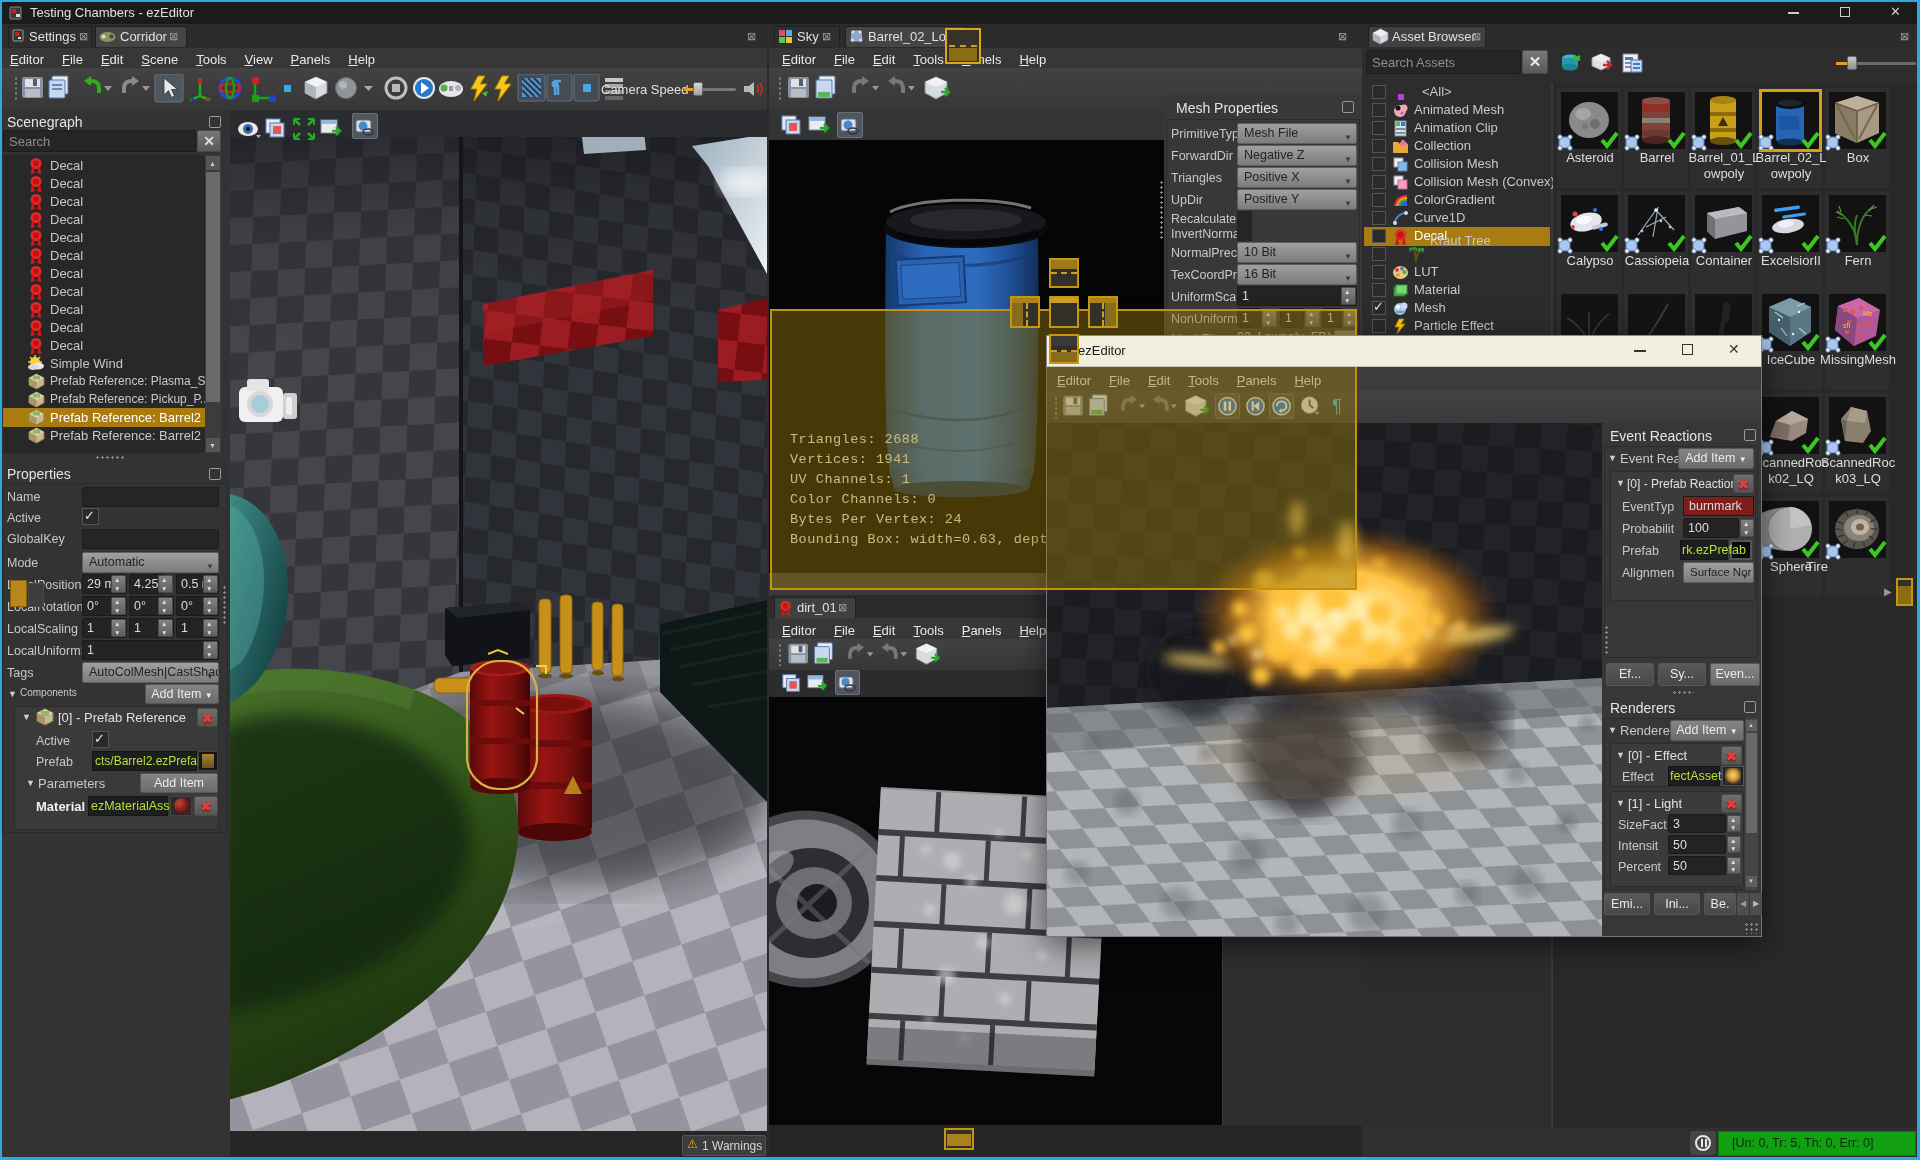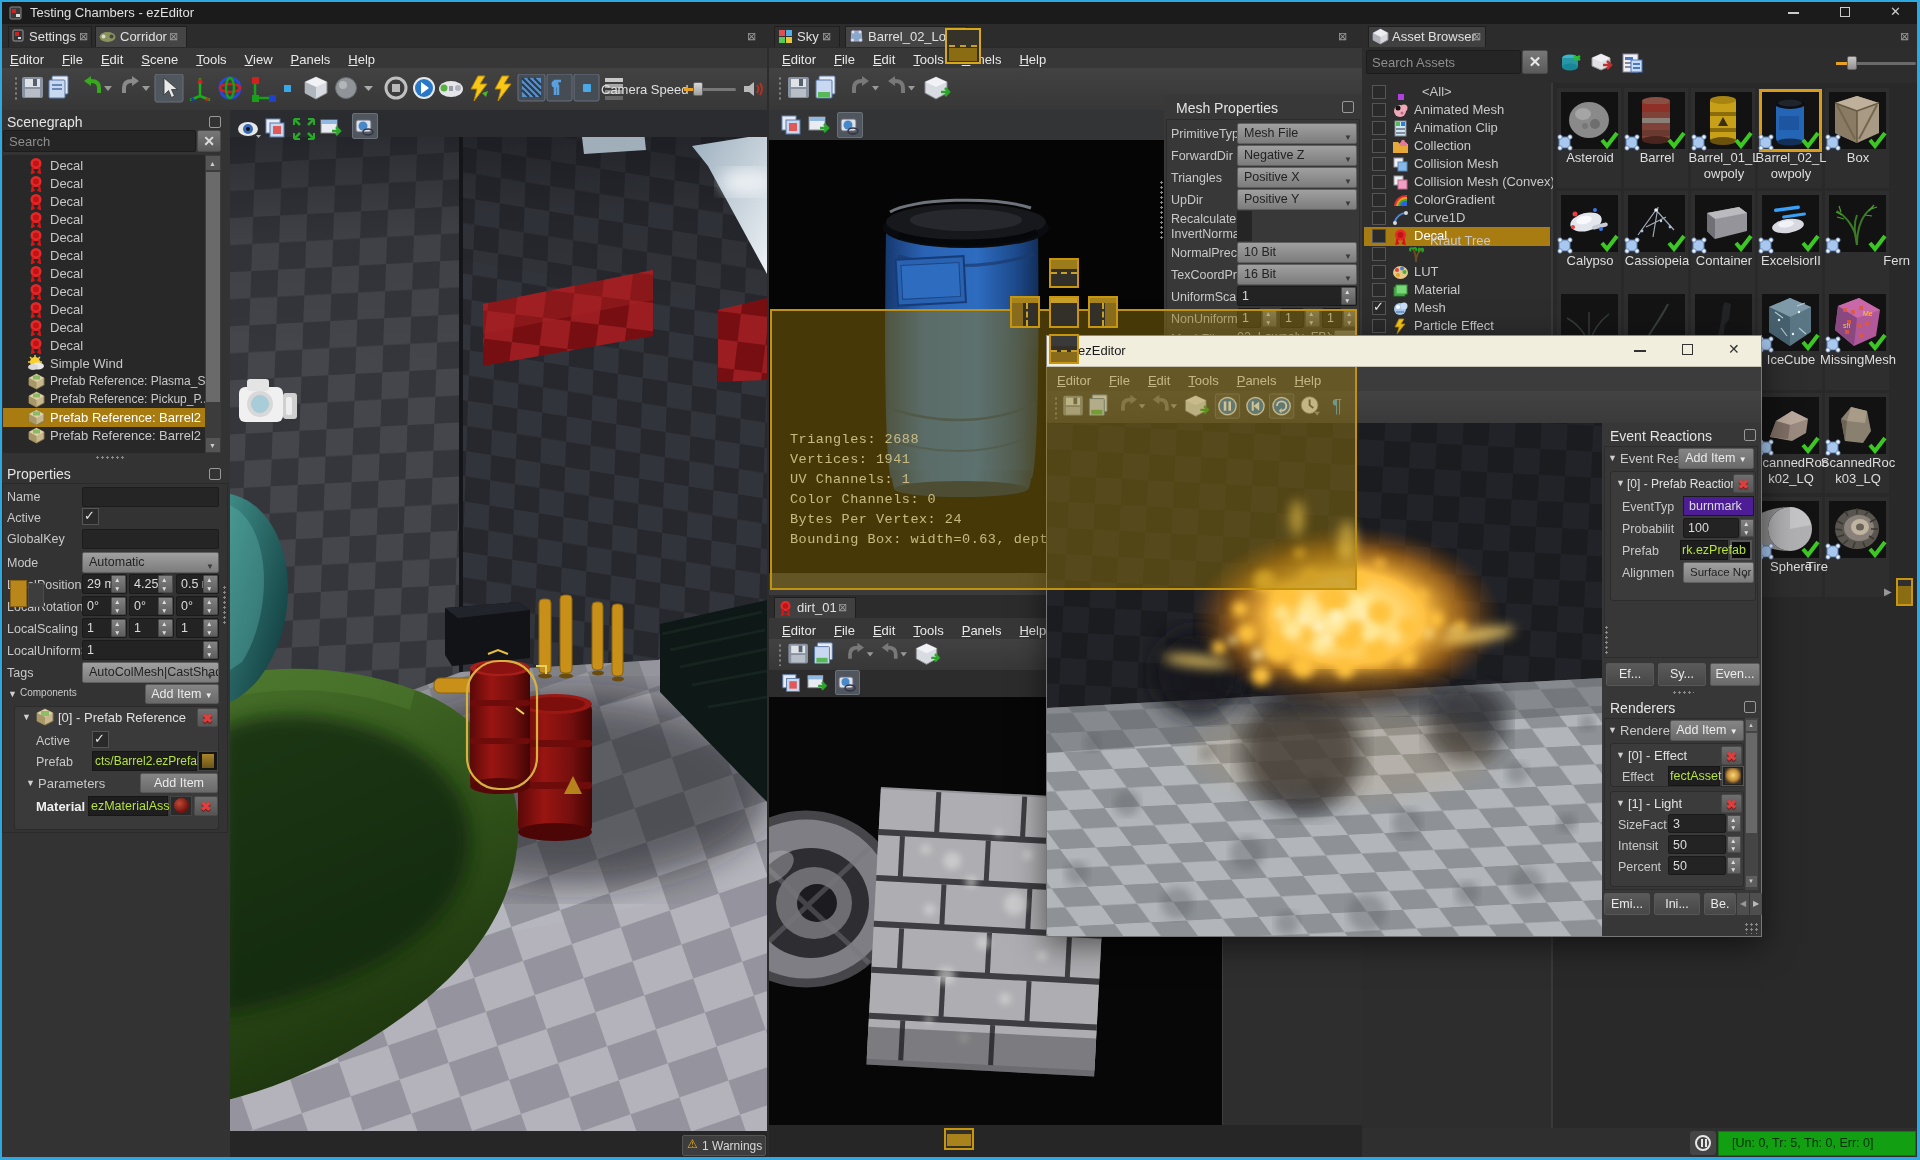--- a/index.html
+++ b/index.html
@@ -1189,21 +1189,21 @@
           <rect x="2" y="5" width="11" height="11" rx="1" fill="#a8c8f0" stroke="#5878a8"></rect>
           <circle cx="3" cy="5" r="2.2" fill="#e8f0f8" stroke="#5878a8" stroke-width="0.8"></circle>
           <circle cx="13" cy="5" r="2.2" fill="#e8f0f8" stroke="#5878a8" stroke-width="0.8"></circle>
           <circle cx="3" cy="16" r="2.2" fill="#e8f0f8" stroke="#5878a8" stroke-width="0.8"></circle>
           <circle cx="13" cy="16" r="2.2" fill="#e8f0f8" stroke="#5878a8" stroke-width="0.8"></circle>
         </g>
       </svg></div>
     <div class="ab" style="left:314px;top:145px"><svg width="20" height="19">
         <path d="M3 10 l5 6 l10 -13" stroke="#3cc822" stroke-width="4" fill="none"></path>
       </svg></div>
-    <div class="ab" style="left:253px;top:165px;width:104px;text-align:right;color:#dedede;font-size:13px">Fern</div>
+    <div class="ab" style="left:253px;top:165px;width:104px;text-align:center;color:#dedede;font-size:13px">Fern</div>
     <div class="ab" style="left:209px;top:206px;width:57px;height:57px;background:#121212"></div>
     <div class="ab" style="left:209px;top:206px"><svg width="57" height="57">
         <g transform="translate(7,4)">
           <polygon points="21,0 42,9 42,34 21,48 0,34 0,9" fill="#5a7684"></polygon>
           <polygon points="21,0 42,9 21,19 0,9" fill="#7e9aa8"></polygon>
           <polygon points="21,19 21,48 0,34 0,9" fill="#46606e"></polygon>
           <path d="M6 14 l8 6 M28 8 l8 -3 M12 30 l6 8 M30 30 l7 6" stroke="#c8dce4" stroke-width="1.2" opacity="0.8"></path>
           <circle cx="30" cy="14" r="1.2" fill="#e8f4f8"></circle>
           <circle cx="10" cy="22" r="1.2" fill="#e8f4f8"></circle>
           <circle cx="24" cy="36" r="1.2" fill="#e8f4f8"></circle>
@@ -1514,21 +1514,21 @@
 <div class="ab" style="left:1744px;top:429px;width:12px;height:12px;border:1px solid #999;border-radius:2px;z-index:52"></div>
 <div class="ab" style="left:1604px;top:446px;width:154px;height:212px;border:1px solid #2c2c2c;z-index:52"></div>
 <div class="ab tri" style="left:1608px;top:453px;z-index:53">▼</div>
 <div class="ab lbl" style="left:1620px;top:451px;z-index:53;font-size:13px">Event Reac</div>
 <div class="ab btn" style="left:1678px;top:448px;width:76px;height:21px;line-height:19px;z-index:53">Add Item <span style="font-size:8px">▼</span></div>
 <div class="ab" style="left:1610px;top:471px;width:146px;height:130px;background:#3b3b3b;border:1px solid #2c2c2c;border-radius:3px;z-index:53"></div>
 <div class="ab tri" style="left:1616px;top:478px;z-index:54">▼</div>
 <div class="ab" style="left:1627px;top:477px;color:#e0e0e0;font-size:12px;z-index:54">[0] - Prefab Reaction</div>
 <div class="ab xbtn" style="left:1733px;top:474px;width:21px;height:19px;z-index:54"></div>
 <div class="ab lbl" style="left:1622px;top:500px;z-index:54">EventTyp</div>
-<div class="ab" style="left:1683px;top:496px;width:71px;height:20px;background:#4c1d95;border:1px solid #1a1a1a;color:#dcdcdc;font-size:12.5px;line-height:18px;padding-left:5px;z-index:54">burnmark</div>
+<div class="ab" style="left:1683px;top:496px;width:71px;height:20px;background:#7f1d1d;border:1px solid #1a1a1a;color:#dcdcdc;font-size:12.5px;line-height:18px;padding-left:5px;z-index:54">burnmark</div>
 <div class="ab lbl" style="left:1622px;top:522px;z-index:54">Probabilit</div>
 <div class="ab spinbx" style="left:1683px;top:518px;width:56px;height:20px;z-index:54">100</div>
 <div class="ab spin" style="left:1740px;top:519px;width:14px;height:18px;z-index:54"></div>
 <div class="ab lbl" style="left:1622px;top:544px;z-index:54">Prefab</div>
 <div class="ab" style="left:1680px;top:540px;width:48px;height:20px;background:#1e1e1e;border:1px solid #161616;z-index:54"></div>
 <div class="ab grn" style="left:1682px;top:543px;z-index:55">rk.ezPrefab</div>
 <div class="ab" style="left:1730px;top:540px;width:22px;height:20px;background:#0a0a0a;border:2px solid #555;z-index:54"></div>
 <div class="ab lbl" style="left:1622px;top:566px;z-index:54">Alignmen</div>
 <div class="ab dd" style="left:1683px;top:562px;width:71px;height:21px;font-size:11.5px;z-index:54">Surface Nor</div>
 <div class="ab dots" style="left:1604px;top:625px;width:5px;height:30px;z-index:53"></div>

